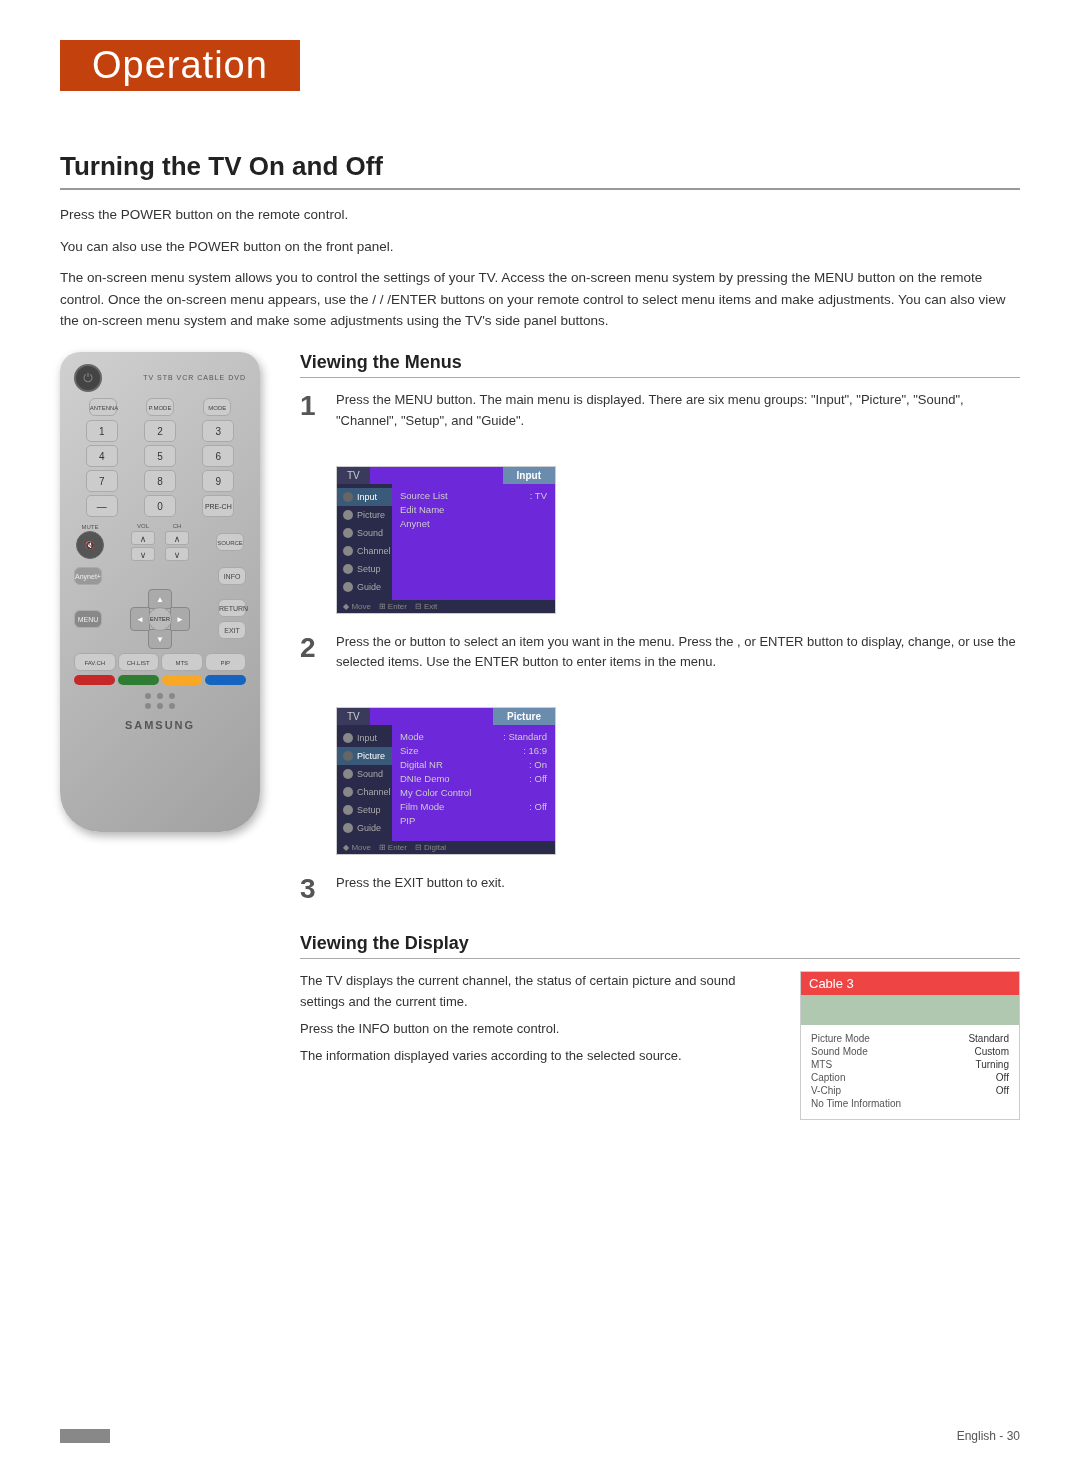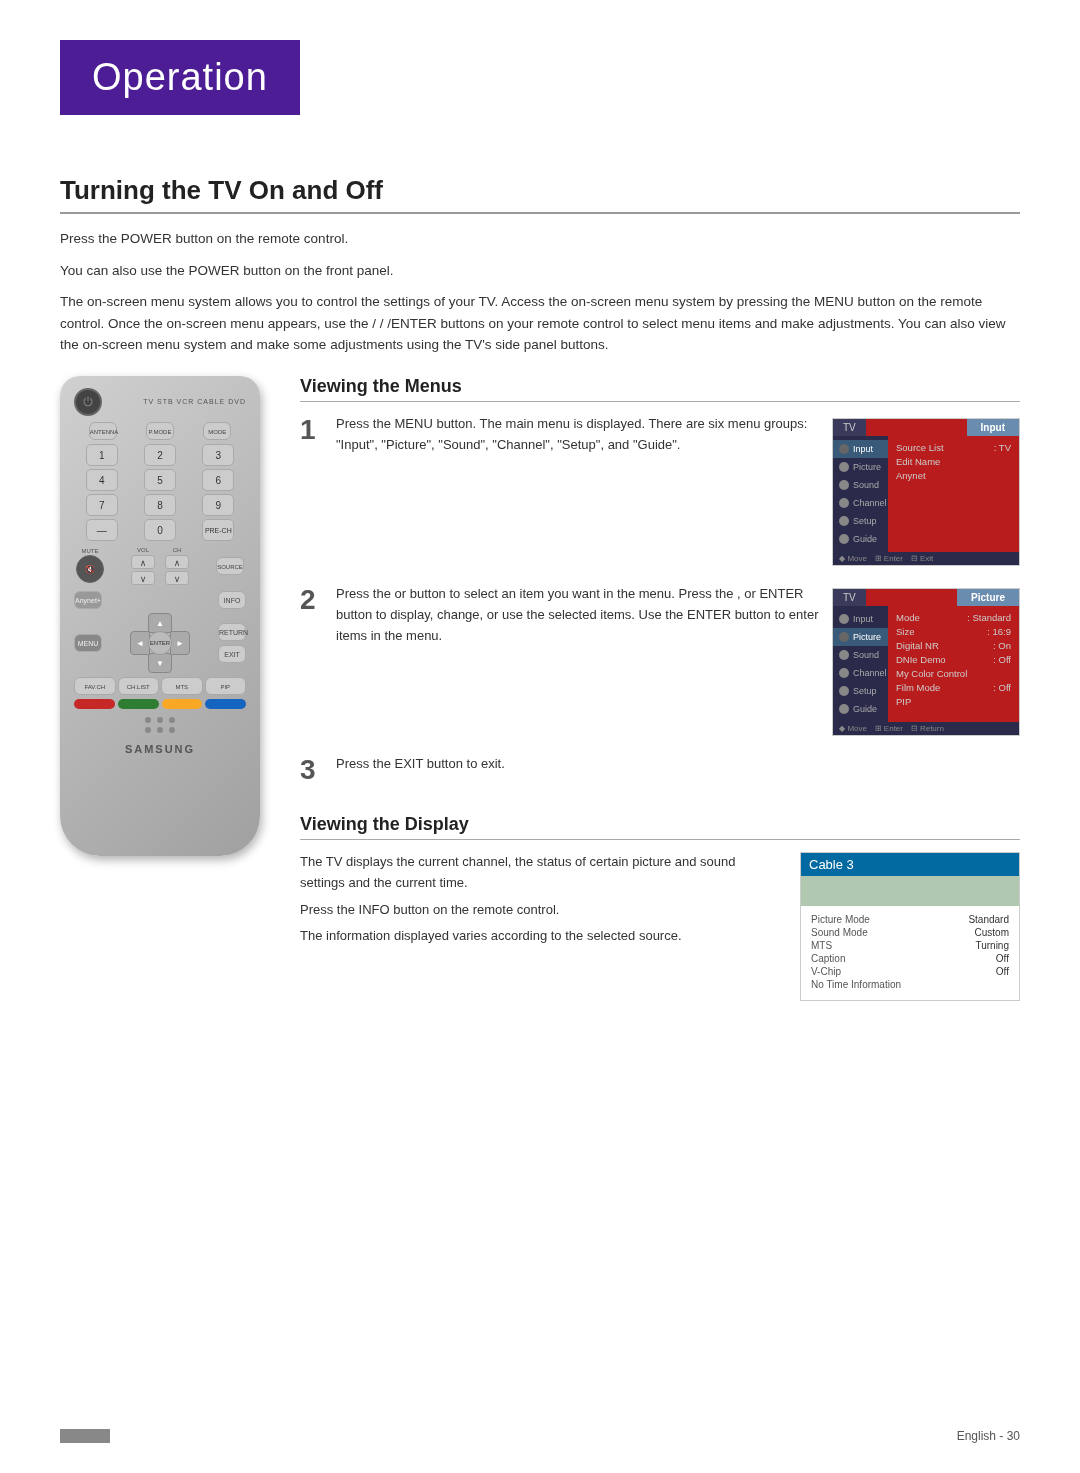--- a/index.html
+++ b/index.html
@@ -8,22 +8,22 @@
       min-height: 1473px;
       background: #fff;
       font-family: Arial, Helvetica, sans-serif;
       font-size: 14px;
       color: #222;
       position: relative;
     }
 
     
     .operation-banner {
-      background: #4c1d95;
-      padding: 16px 32px;
+      background: #c2410c;
+      padding: 4px 32px;
       margin: 40px 60px 30px 60px;
       display: inline-block;
     }
     .operation-banner h1 {
       font-size: 38px;
       font-weight: normal;
       color: #fff;
       letter-spacing: 1px;
     }
 
@@ -295,26 +295,26 @@
     }
 
     .step-text {
       font-size: 13px;
       line-height: 1.6;
       color: #333;
     }
 
     
     .tv-menu-screenshot {
-      width: 188px;
+      width: 220px;
       border: 1px solid #ccc;
-      background: #b91c1c;
+      background: #6d28d9;
       color: #fff;
       font-size: 11px;
-      margin-top: 4px;
+      margin-top: 22px;
       flex-shrink: 0;
     }
 
     .tv-menu-header {
       display: flex;
       justify-content: space-between;
     }
 
     .tv-label {
       background: #3a3a5c;
@@ -388,20 +388,21 @@
     }
 
     .tv-menu-body {
       display: flex;
     }
 
     .step-with-screenshot {
       display: flex;
       gap: 12px;
       align-items: flex-start;
+      flex-direction: column;
     }
 
     
     .display-section {
       margin-top: 30px;
     }
 
     .display-layout {
       display: flex;
       gap: 20px;
@@ -417,21 +418,21 @@
 
     .display-screenshot {
       width: 220px;
       border: 1px solid #ccc;
       background: #e8f0e8;
       font-size: 11px;
       flex-shrink: 0;
     }
 
     .display-header {
-      background: #0369a1;
+      background: #ef4444;
       color: #fff;
       padding: 4px 8px;
       font-size: 13px;
     }
 
     .display-content {
       background: #fff;
       padding: 8px 10px;
     }
 
@@ -727,21 +728,21 @@
                     <span>: Off</span>
                   </div>
                   <div class="tv-menu-row">
                     <span>PIP</span>
                   </div>
                 </div>
               </div>
               <div class="tv-menu-footer">
                 <span>◆ Move</span>
                 <span>⊞ Enter</span>
-                <span>⊟ Return</span>
+                <span>⊟ Digital</span>
               </div>
             </div>
           </div>
         </div>
       </div>
 
       <div class="step">
         <div class="step-number">3</div>
         <div class="step-content">
           <p class="step-text">Press the EXIT button to exit.</p>

